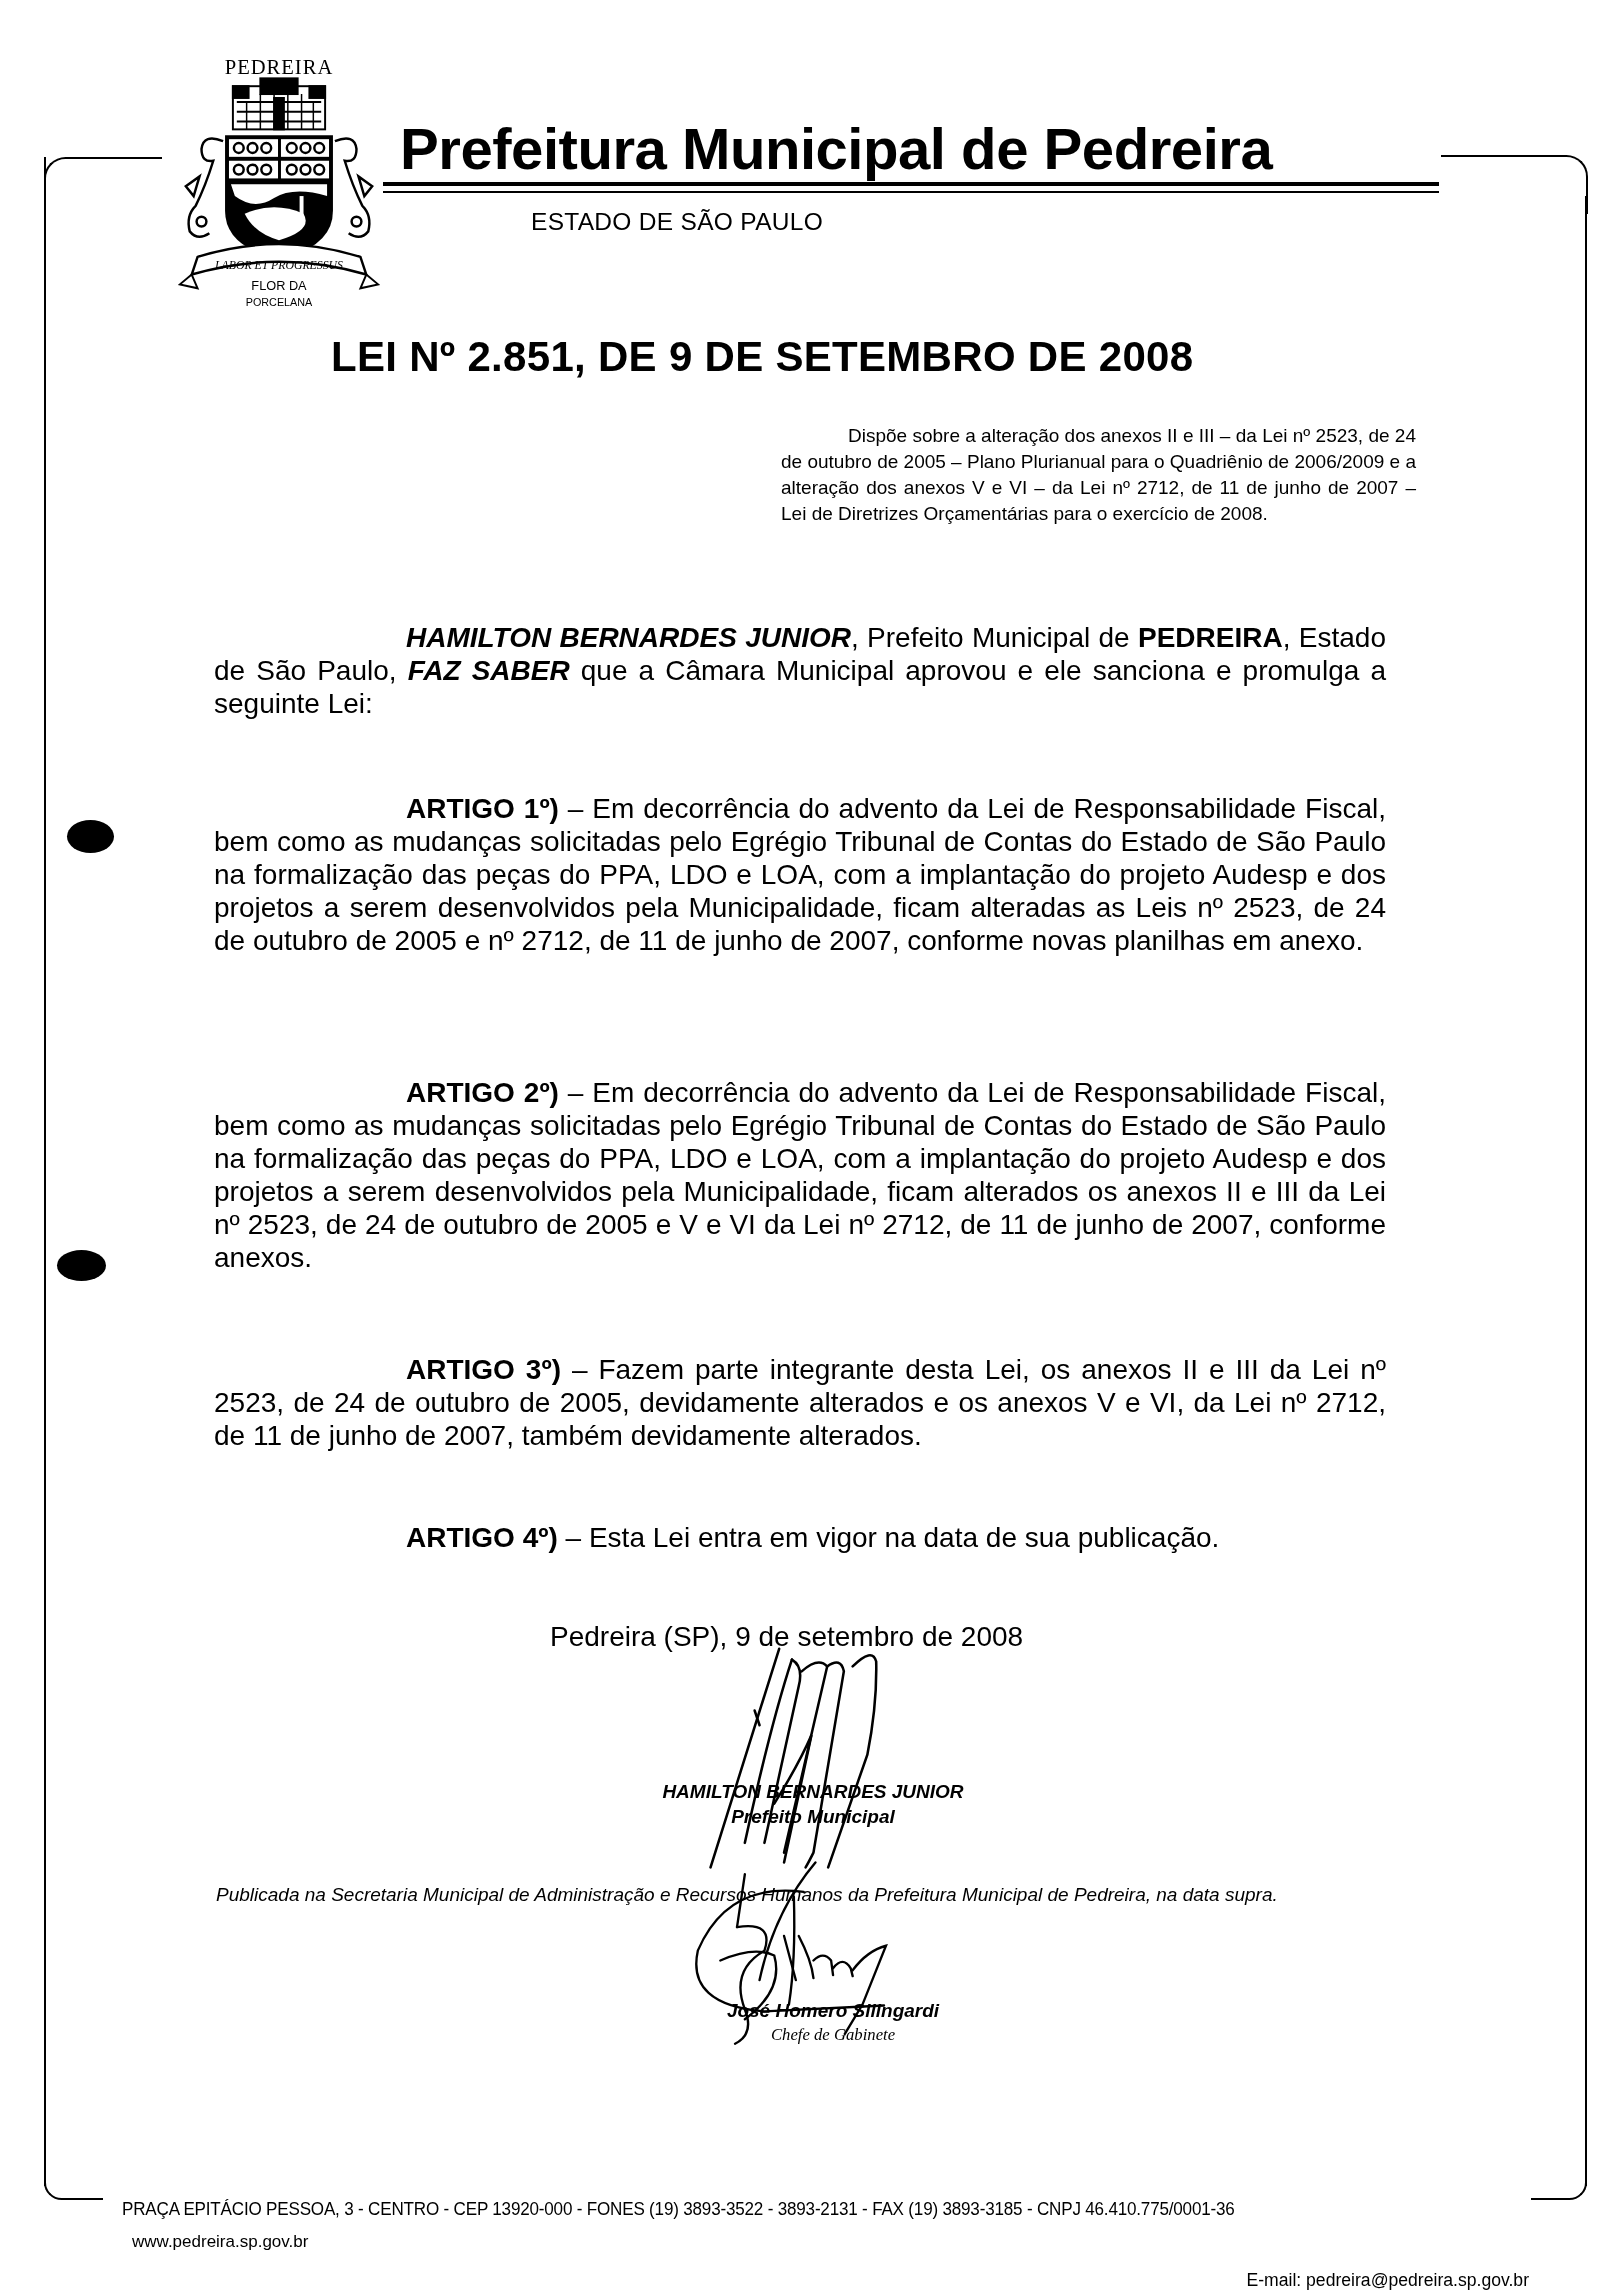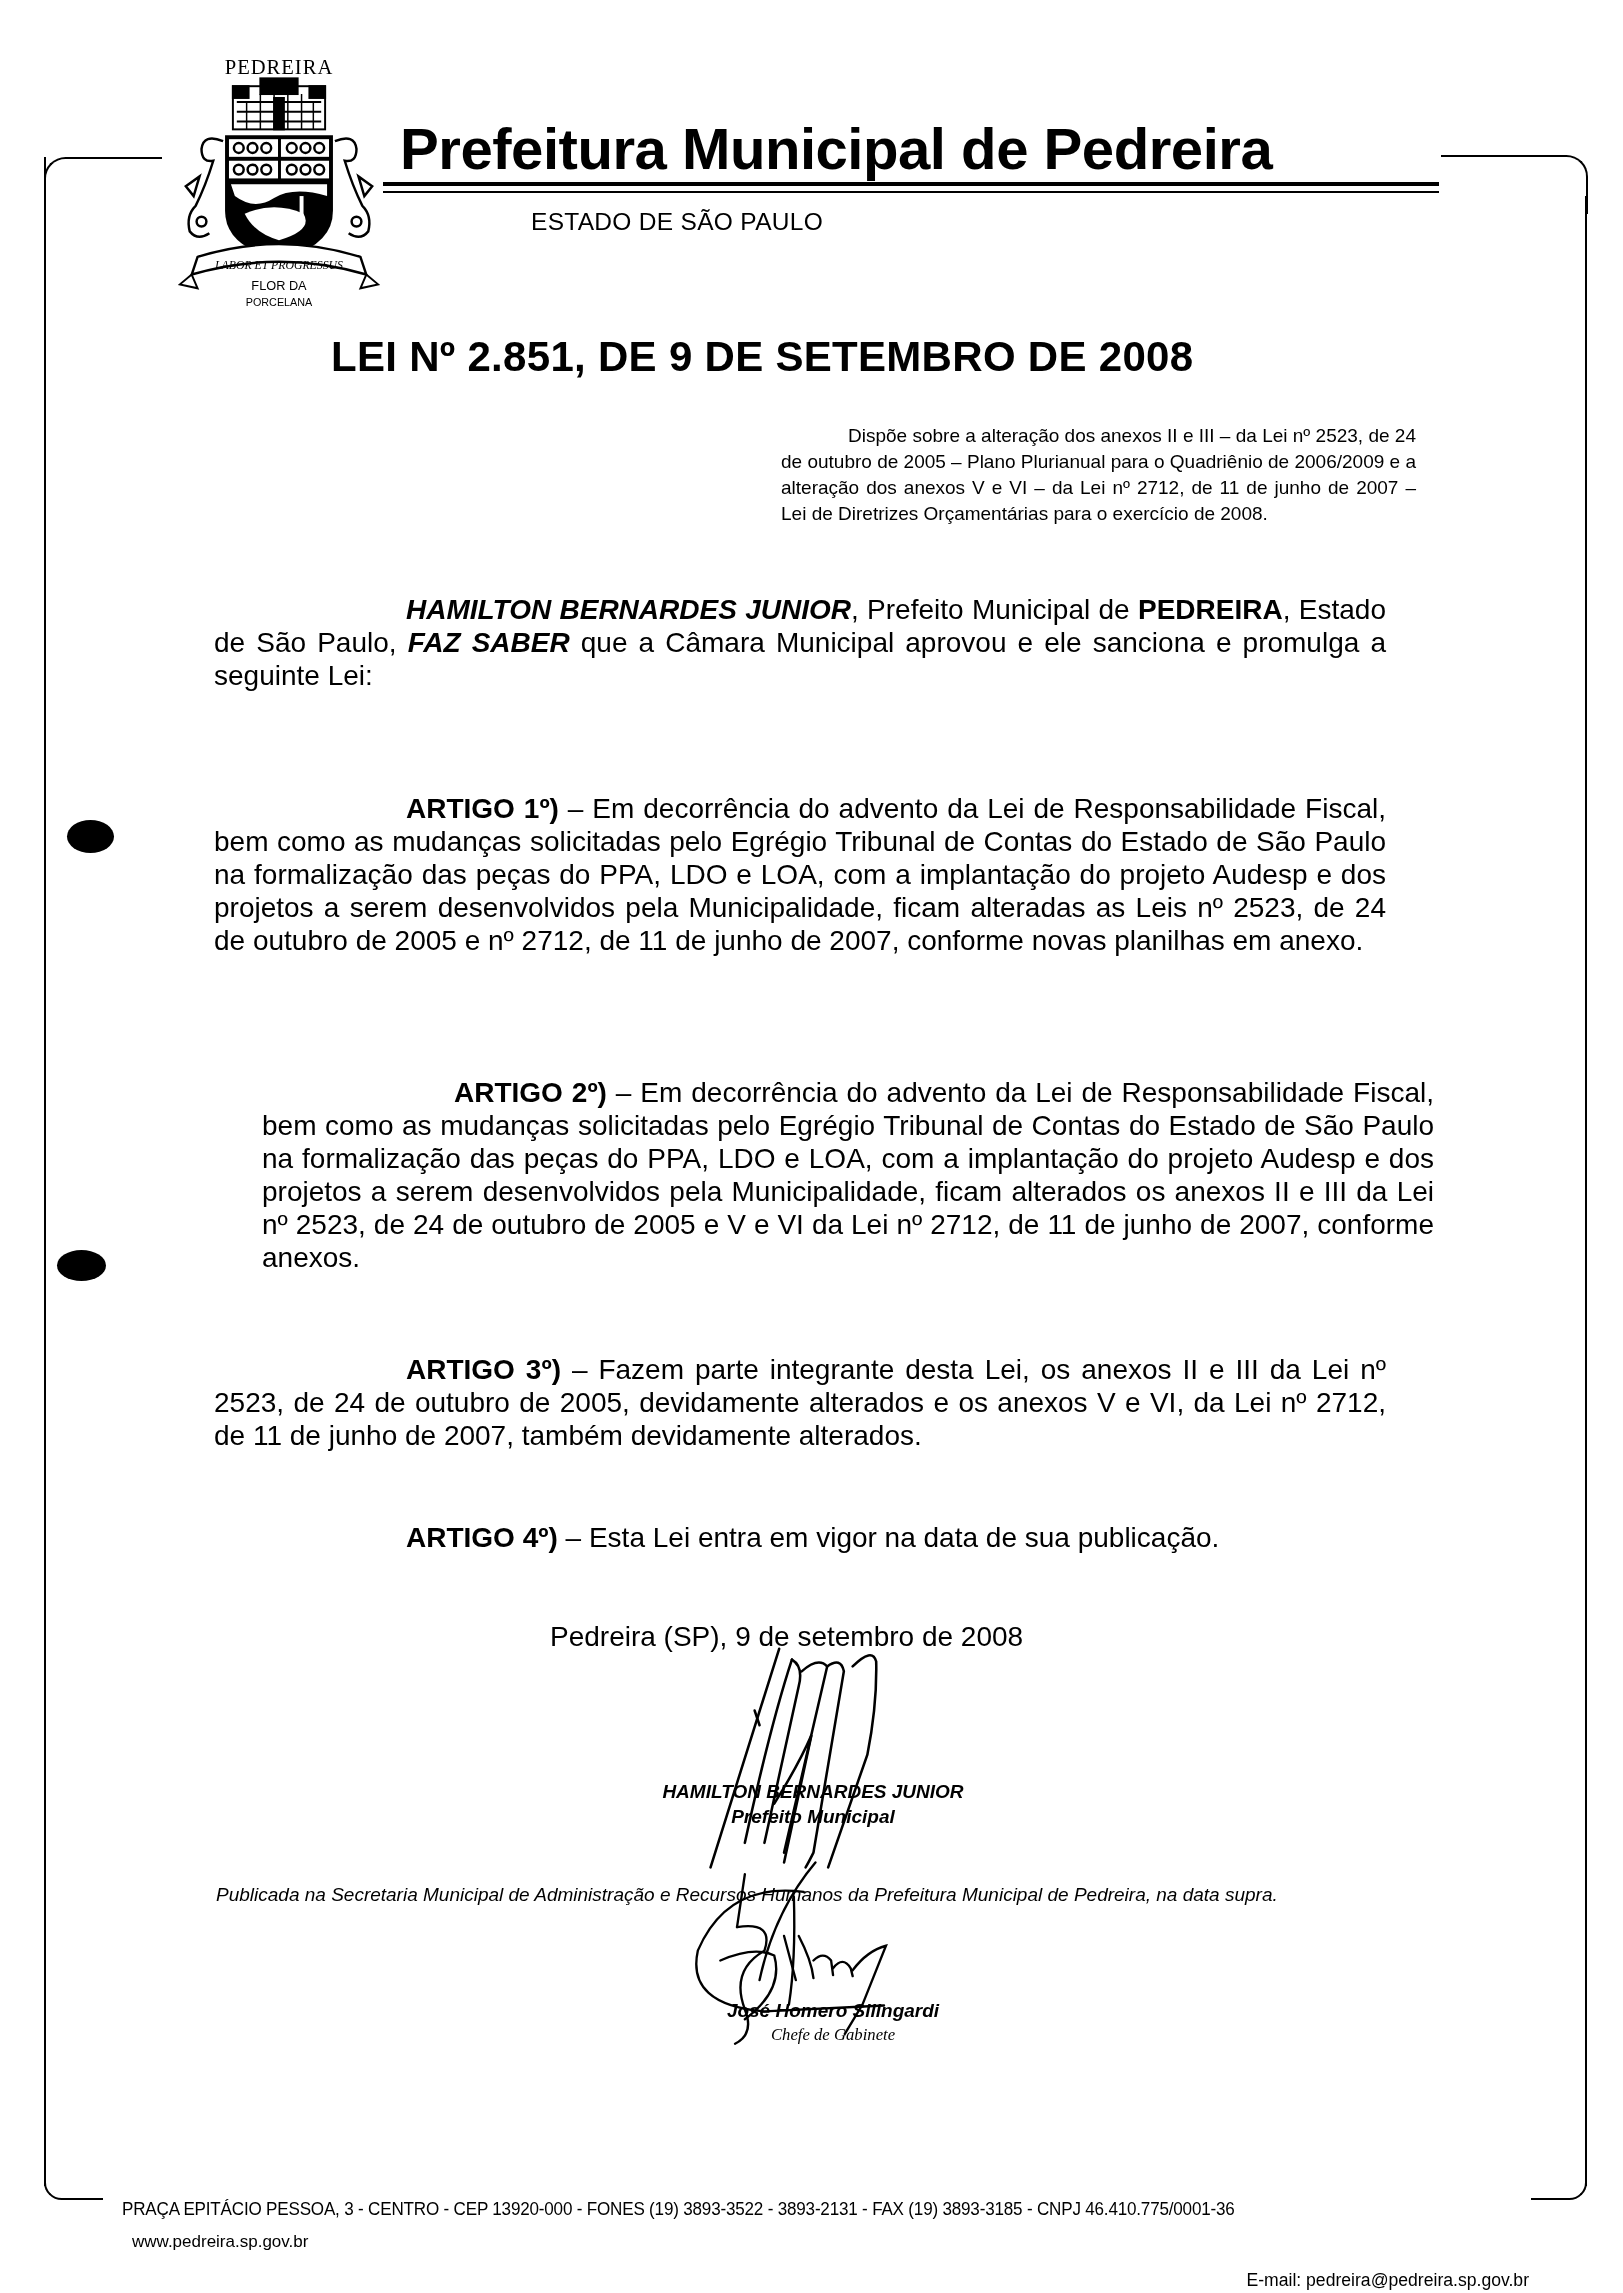--- a/index.html
+++ b/index.html
@@ -29,23 +29,23 @@
     #header-rule-2 { left: 383px; top: 191px; width: 1056px; height: 2px; background:#000; }
     #header-sub { left: 531px; top: 208px; font-size: 24.5px; white-space: nowrap; letter-spacing: 0.3px; }
 
     
     #law-title { left: 331px; top: 333px; font-size: 42px; font-weight: bold; white-space: nowrap; letter-spacing: 0.3px; }
 
     
     #summary { left: 749px; top: 423px; width: 635px; font-size: 19px; line-height: 26px; text-align: justify; text-indent: 67px; margin-left: 32px; }
 
     .para { position: absolute; left: 214px; width: 1172px; font-size: 28px; line-height: 33px; text-align: justify; text-indent: 192px; }
-    #preamble { top: 593px; }
+    #preamble { top: 621px; }
     #art-1 { top: 792px; }
-    #art-2 { top: 1076px; margin-left: 48px; }
+    #art-2 { top: 1076px; }
     #art-3 { top: 1353px; }
     #art-4 { top: 1521px; }
 
     #date-line { left: 550px; top: 1621px; font-size: 28px; white-space: nowrap; }
 
     #sig1-name { left: 627px; top: 1781px; width: 372px; text-align: center; font-size: 19px; font-weight: bold; font-style: italic; }
     #sig1-role { left: 627px; top: 1806px; width: 372px; text-align: center; font-size: 19px; font-weight: bold; font-style: italic; }
 
     #publication { left: 216px; top: 1882px; width: 1186px; font-size: 19px; line-height: 25.5px; font-style: italic; text-align: justify; }
 

